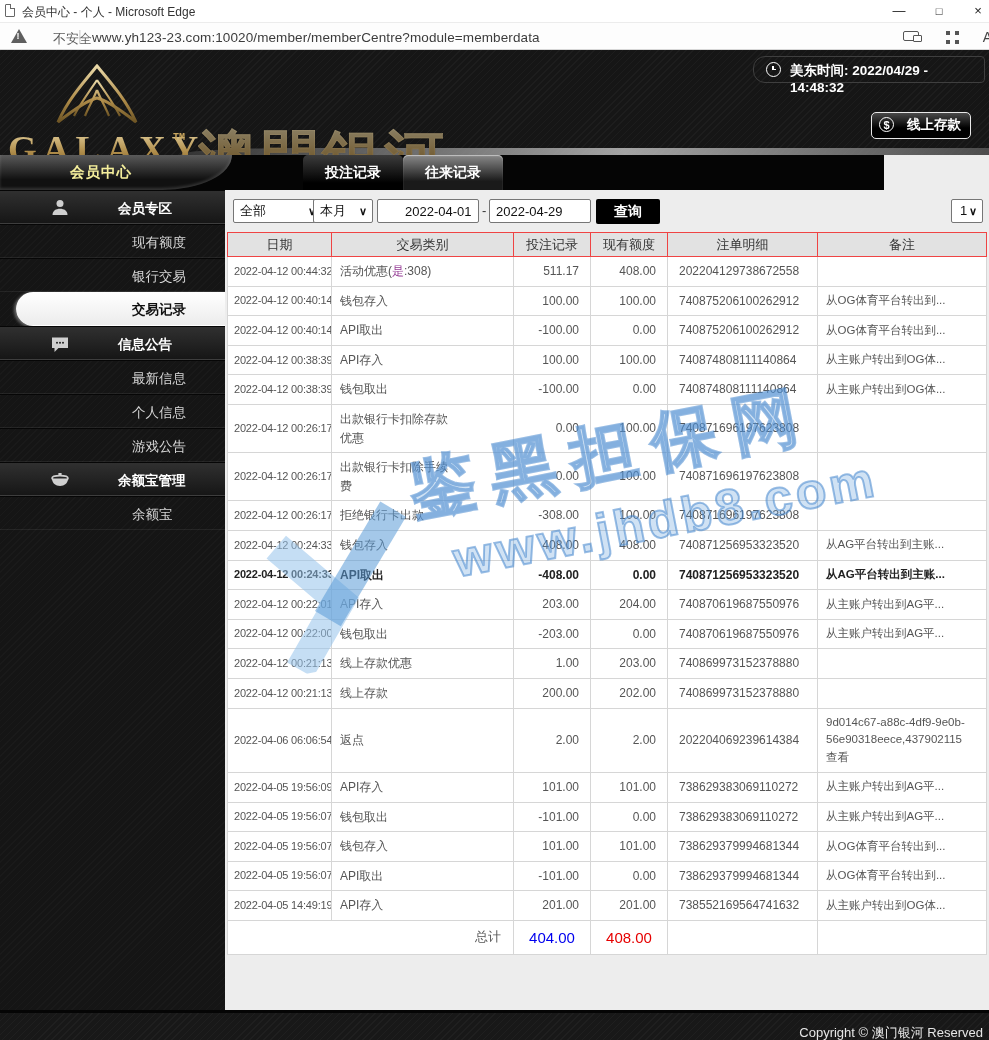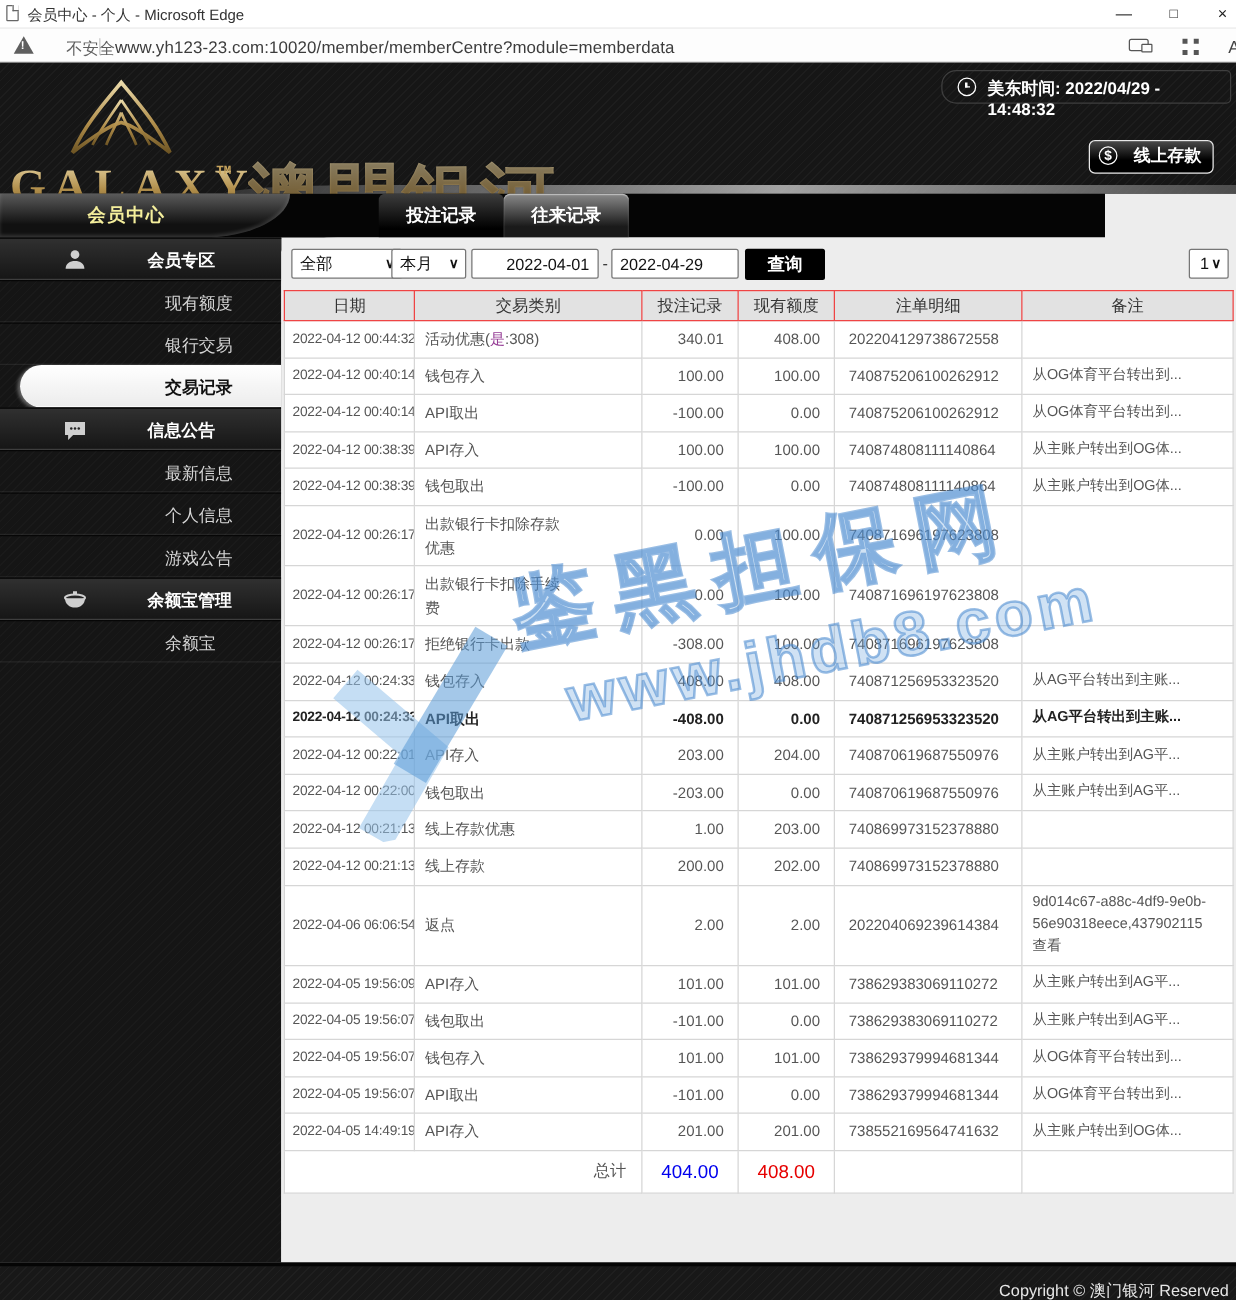--- a/index.html
+++ b/index.html
@@ -294,21 +294,21 @@
               <th>投注记录</th>
               <th>现有额度</th>
               <th>注单明细</th>
               <th>备注</th>
             </tr>
           </thead>
         <tbody id="tbody">
             <tr>
               <td class="c-date">2022-04-12 00:44:32</td>
               <td class="c-type"><span class="tw"><span>活动优惠(</span><span class="mark">是</span><span>:308)</span></span></td>
-              <td class="c-amt">340.01</td>
+              <td class="c-amt">511.17</td>
               <td class="c-bal">408.00</td>
               <td class="c-det">202204129738672558</td>
               <td class="c-rem nw"></td>
             </tr>
             <tr>
               <td class="c-date">2022-04-12 00:40:14</td>
               <td class="c-type"><span class="tw">钱包存入</span></td>
               <td class="c-amt">100.00</td>
               <td class="c-bal">100.00</td>
               <td class="c-det">740875206100262912</td>

